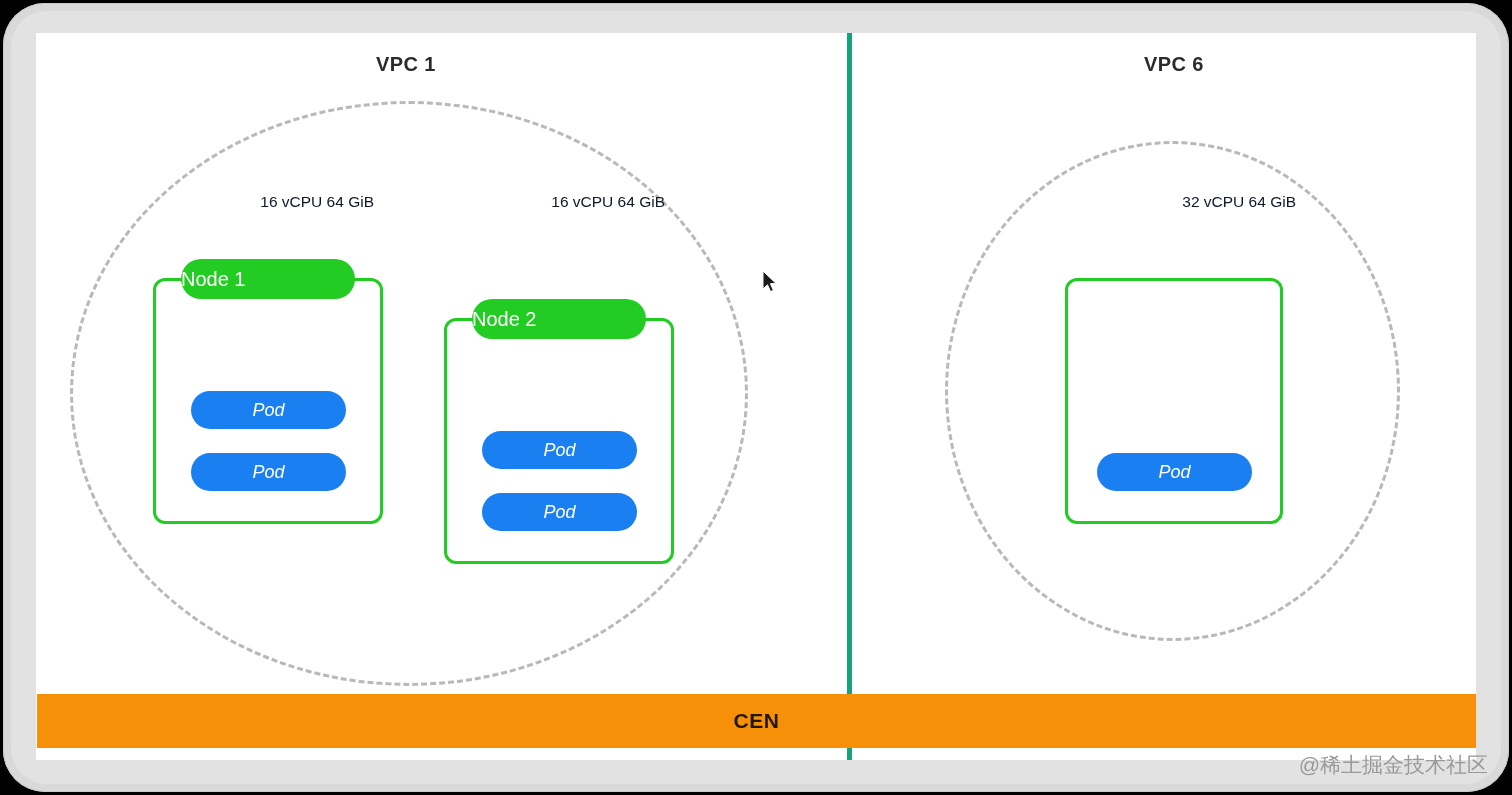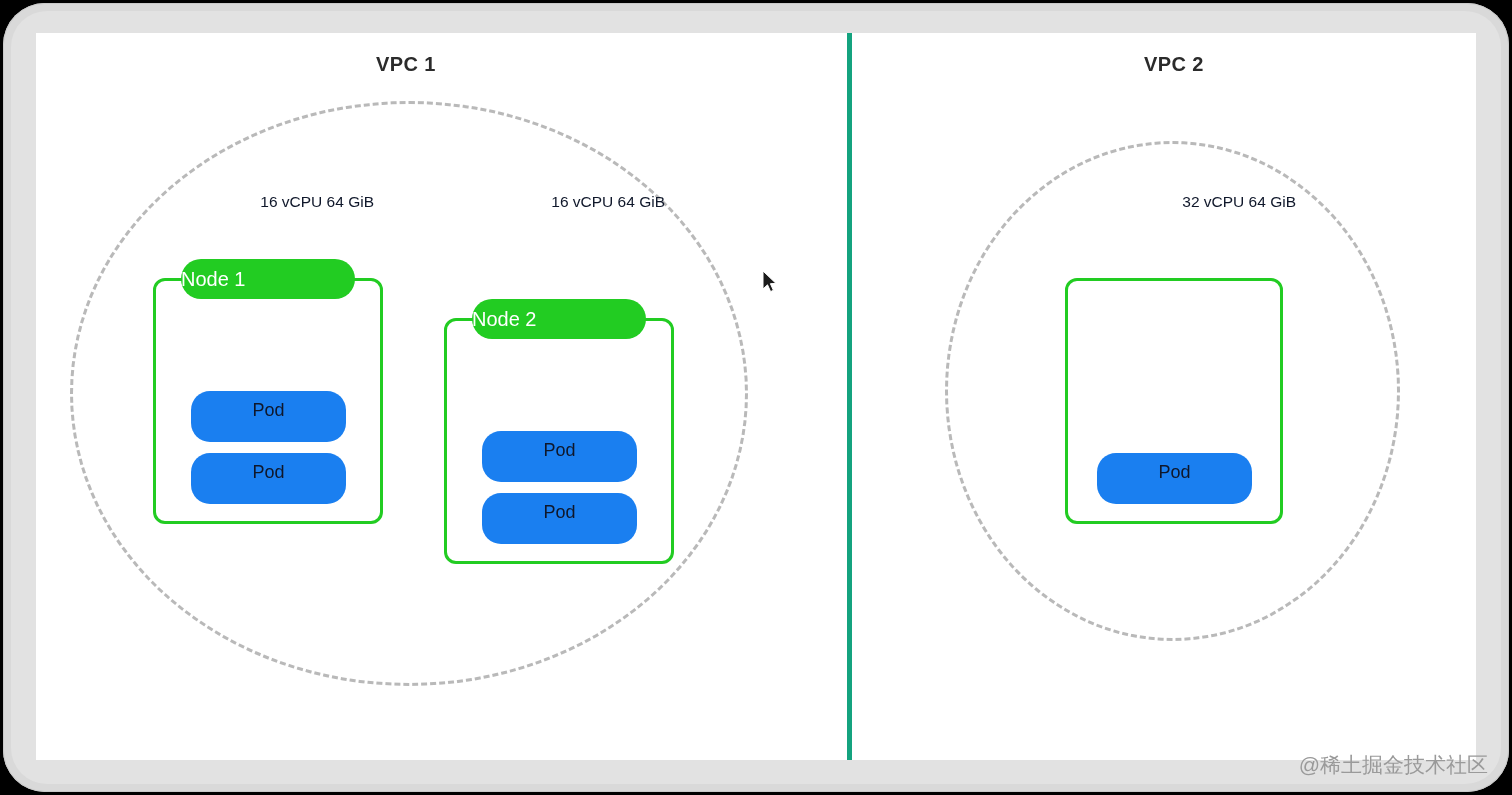--- a/index.html
+++ b/index.html
@@ -127,29 +127,30 @@
     color: #ffffff;
     font-size: 20px;
     line-height: 40px;
     white-space: nowrap;
     z-index: 2;
   }
 
   
   .pod {
     position: absolute;
-    height: 51px;
+    height: 38px;
     border-radius: 19px;
     background: #1a7ff0;
-    color: #0f172a;
+    color: #ffffff;
     font-size: 18px;
     line-height: 38px;
     text-align: center;
     white-space: nowrap;
     z-index: 3;
+    font-style: italic;
   }
 
   
   .cen-bar {
     position: absolute;
     left: 1px;
     top: 661px;
     width: 1439px;
     height: 54px;
     background: #f79009;
@@ -192,21 +193,21 @@
   <div class="outer-frame">
     <div class="outer-frame-inner"></div>
   </div>
 
   <div class="canvas">
 
     <div class="dashed-circle" id="circle-vpc1"></div>
     <div class="dashed-circle" id="circle-vpc2"></div>
 
     <div class="vpc-title" id="vpc1-title">VPC 1</div>
-    <div class="vpc-title" id="vpc2-title">VPC 2</div>
+    <div class="vpc-title" id="vpc2-title">VPC 6</div>
 
     <div class="spec-label" style="left:118px; top:160px; width:220px;">16 vCPU 64 GiB</div>
 
     <div class="node" id="node-1" style="left:117px; top:226px; width:230px; height:265px;">
       <div class="node-box" style="width:230px; height:246px;"></div>
       <div class="node-pill" style="left:28px; width:174px;">Node 1</div>
       <div class="pod" style="left:38px; top:132px; width:155px;">Pod</div>
       <div class="pod" style="left:38px; top:194px; width:155px;">Pod</div>
     </div>
 
@@ -221,20 +222,21 @@
 
     <div class="spec-label" style="left:1040px; top:160px; width:220px;">32 vCPU 64 GiB</div>
 
     <div class="node" id="node-3" style="left:1029px; top:226px; width:218px; height:265px;">
       <div class="node-box" style="width:218px; height:246px;"></div>
       <div class="pod" style="left:32px; top:194px; width:155px;">Pod</div>
     </div>
 
     <div class="divider"></div>
 
+    <div class="cen-bar">CEN</div>
 
   </div>
 
   <div class="watermark">@稀土掘金技术社区</div>
 
   <svg class="cursor" viewBox="0 0 16 24">
     <polygon points="1,1 1,19 5.5,14.8 8.6,21.6 11.4,20.3 8.4,13.7 14,13.4" fill="#1b1b1b" stroke="#ffffff" stroke-width="1"></polygon>
   </svg>
 
 </div>

